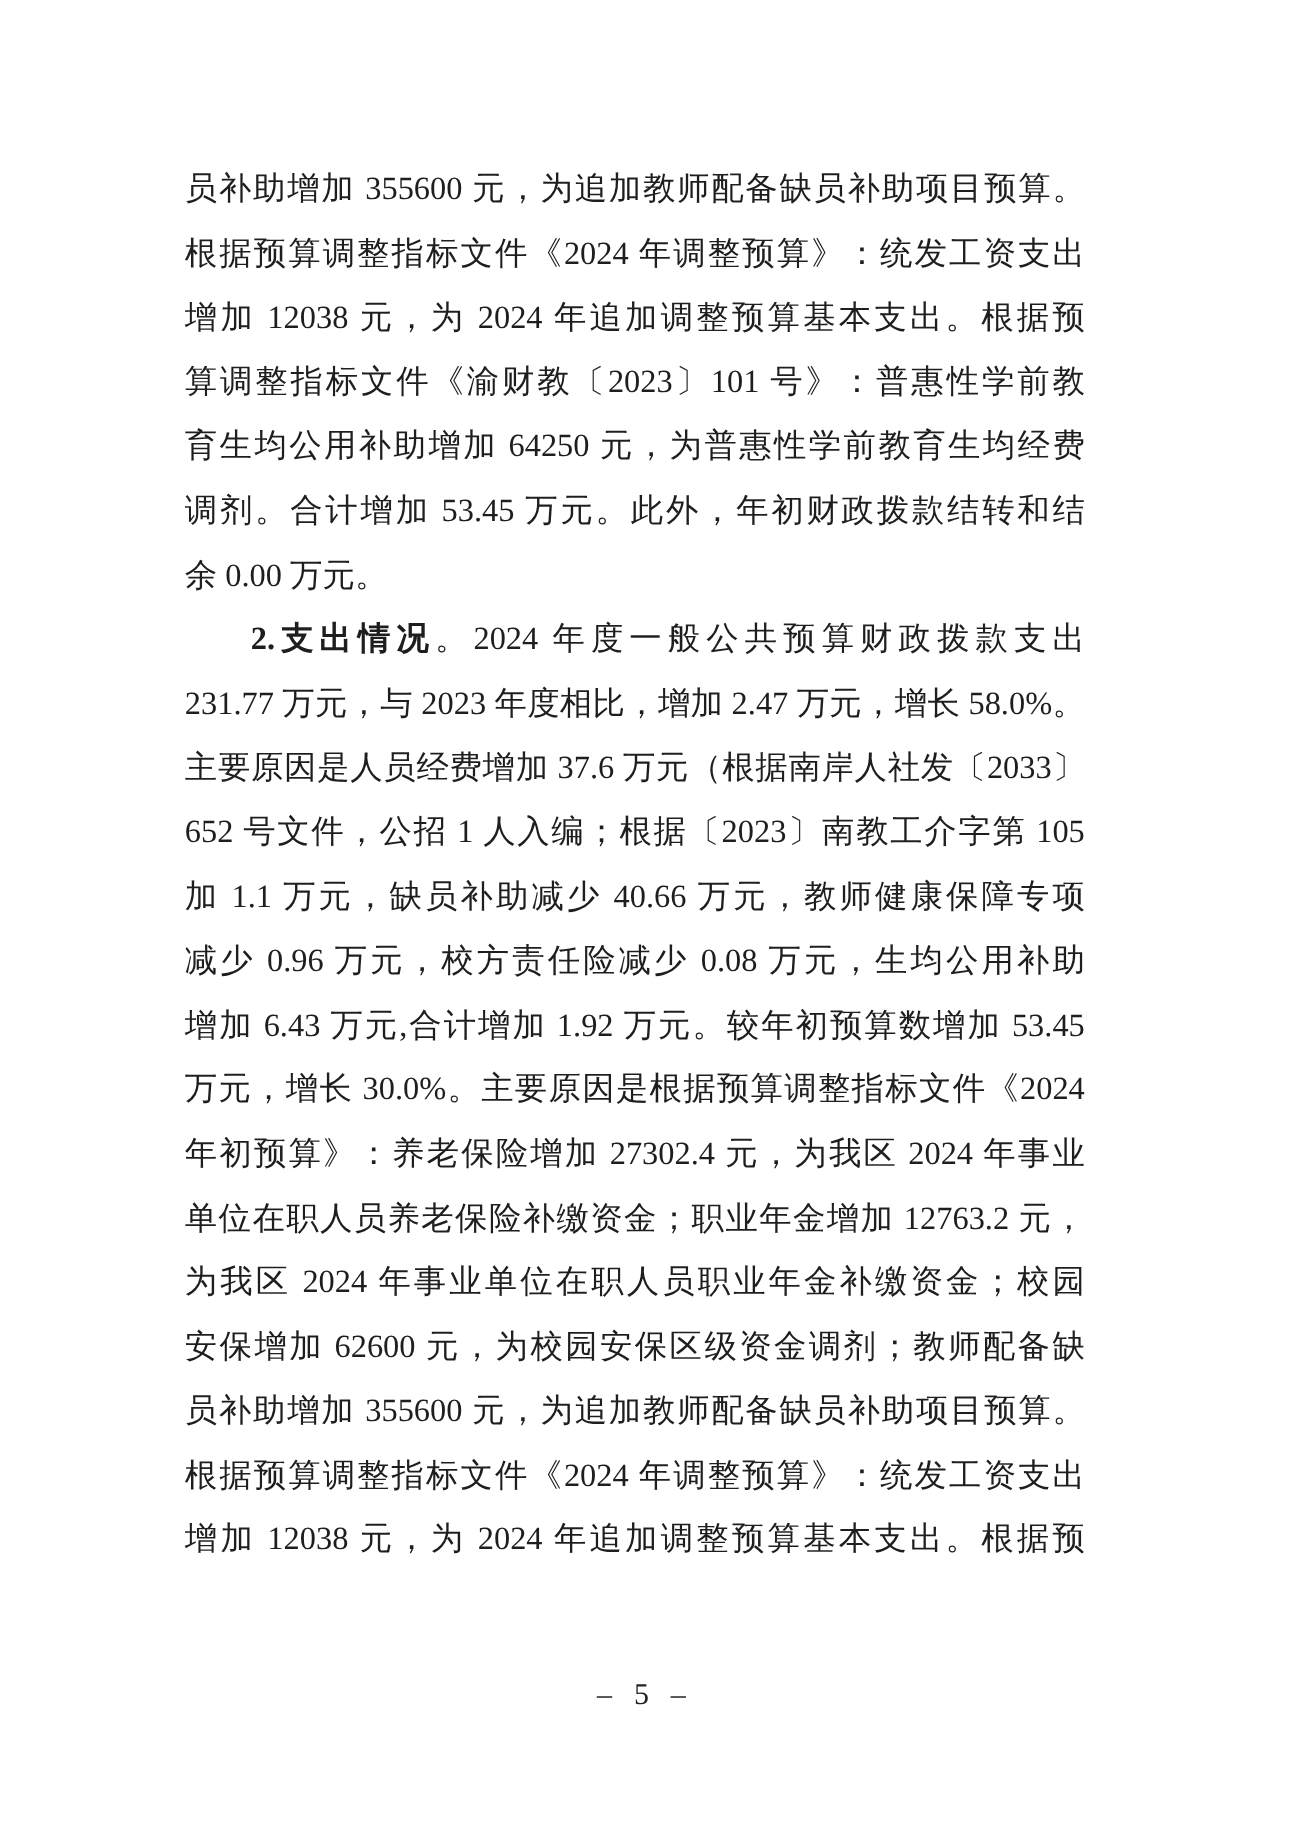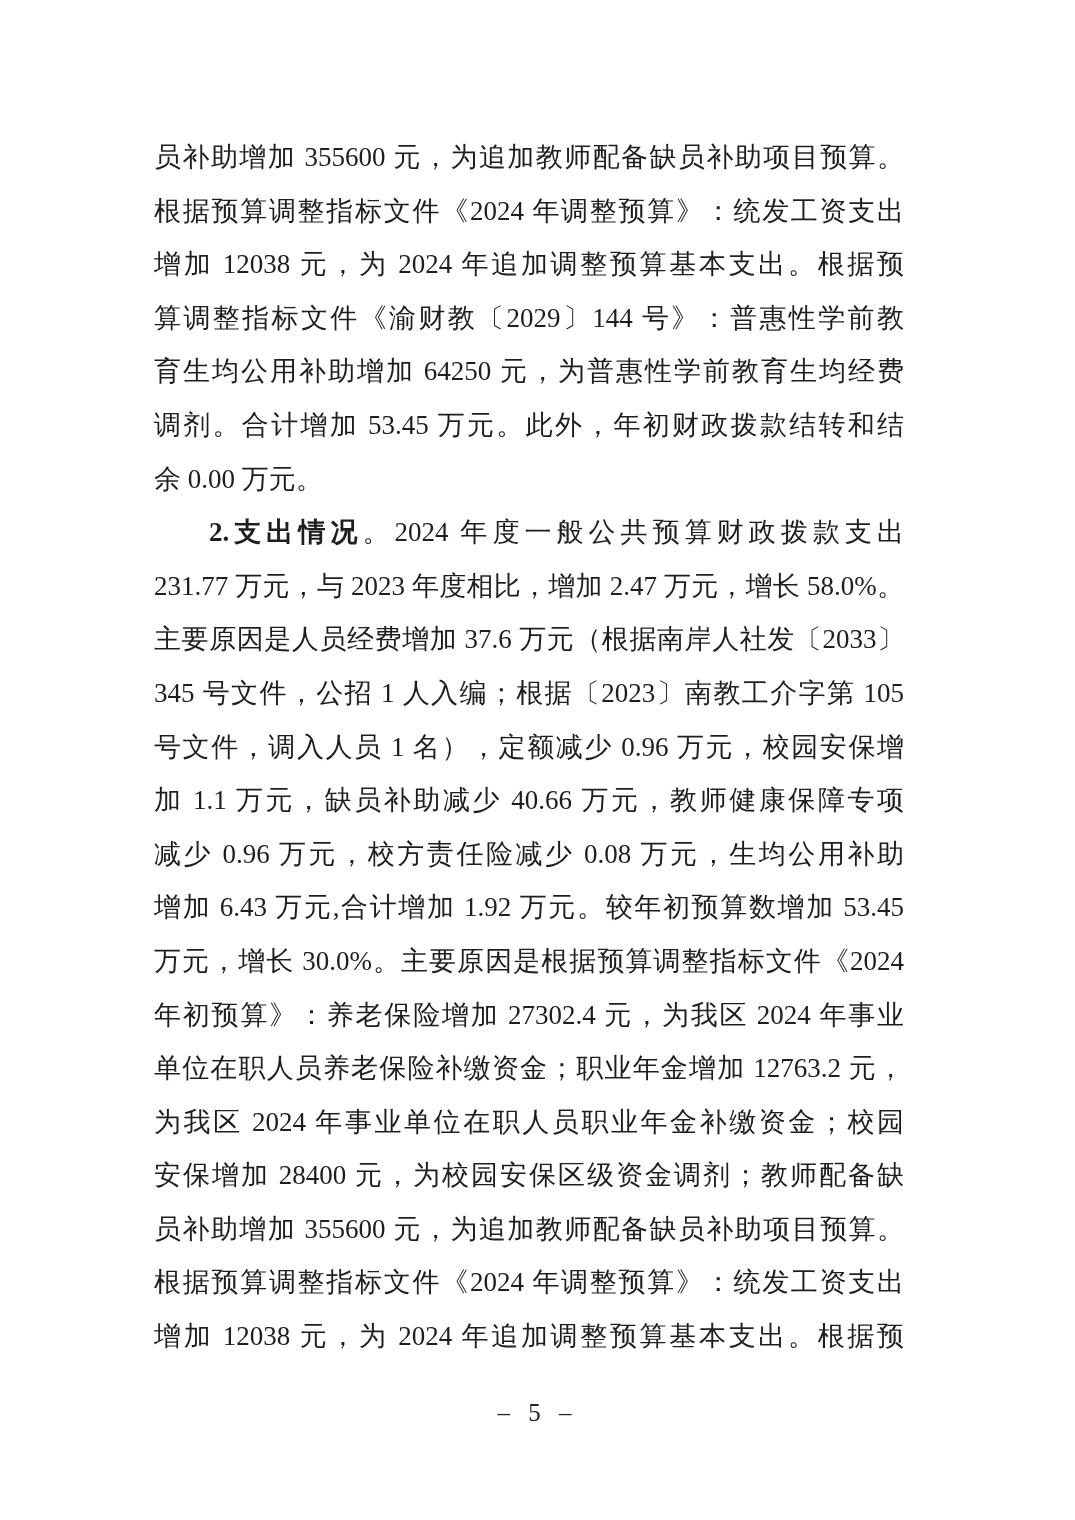--- a/index.html
+++ b/index.html
@@ -54,37 +54,36 @@
 </style>
 </head>
 <body>
 
 <div class="page">
 
   <div class="text-block" id="document-body">
       <div class="line"><span>员补助增加 355600 元，为追加教师配备缺员补助项目预算。</span></div>
       <div class="line"><span>根据预算调整指标文件《2024 年调整预算》：统发工资支出</span></div>
       <div class="line"><span>增加 12038 元，为 2024 年追加调整预算基本支出。根据预</span></div>
-      <div class="line"><span>算调整指标文件《渝财教〔2029〕144 号》：普惠性学前教</span></div>
+      <div class="line"><span>算调整指标文件《渝财教〔2023〕101 号》：普惠性学前教</span></div>
       <div class="line"><span>育生均公用补助增加 64250 元，为普惠性学前教育生均经费</span></div>
       <div class="line"><span>调剂。合计增加 53.45 万元。此外，年初财政拨款结转和结</span></div>
       <div class="line no-justify"><span>余 0.00 万元。</span></div>
       <div class="line indent"><b>2.支出情况</b><span>。2024 年度一般公共预算财政拨款支出</span></div>
       <div class="line"><span>231.77 万元，与 2023 年度相比，增加 2.47 万元，增长 58.0%。</span></div>
       <div class="line"><span>主要原因是人员经费增加 37.6 万元（根据南岸人社发〔2033〕</span></div>
-      <div class="line"><span>345 号文件，公招 1 人入编；根据〔2023〕南教工介字第 105</span></div>
-      <div class="line"><span>号文件，调入人员 1 名），定额减少 0.96 万元，校园安保增</span></div>
+      <div class="line"><span>652 号文件，公招 1 人入编；根据〔2023〕南教工介字第 105</span></div>
       <div class="line"><span>加 1.1 万元，缺员补助减少 40.66 万元，教师健康保障专项</span></div>
       <div class="line"><span>减少 0.96 万元，校方责任险减少 0.08 万元，生均公用补助</span></div>
       <div class="line"><span>增加 6.43 万元,合计增加 1.92 万元。较年初预算数增加 53.45</span></div>
       <div class="line"><span>万元，增长 30.0%。主要原因是根据预算调整指标文件《2024</span></div>
       <div class="line"><span>年初预算》：养老保险增加 27302.4 元，为我区 2024 年事业</span></div>
       <div class="line"><span>单位在职人员养老保险补缴资金；职业年金增加 12763.2 元，</span></div>
       <div class="line"><span>为我区 2024 年事业单位在职人员职业年金补缴资金；校园</span></div>
-      <div class="line"><span>安保增加 28400 元，为校园安保区级资金调剂；教师配备缺</span></div>
+      <div class="line"><span>安保增加 62600 元，为校园安保区级资金调剂；教师配备缺</span></div>
       <div class="line"><span>员补助增加 355600 元，为追加教师配备缺员补助项目预算。</span></div>
       <div class="line"><span>根据预算调整指标文件《2024 年调整预算》：统发工资支出</span></div>
       <div class="line"><span>增加 12038 元，为 2024 年追加调整预算基本支出。根据预</span></div>
     </div>
 
   <div class="page-footer">
     <span class="page-num">–  5  –</span>
   </div>
 
 </div>

